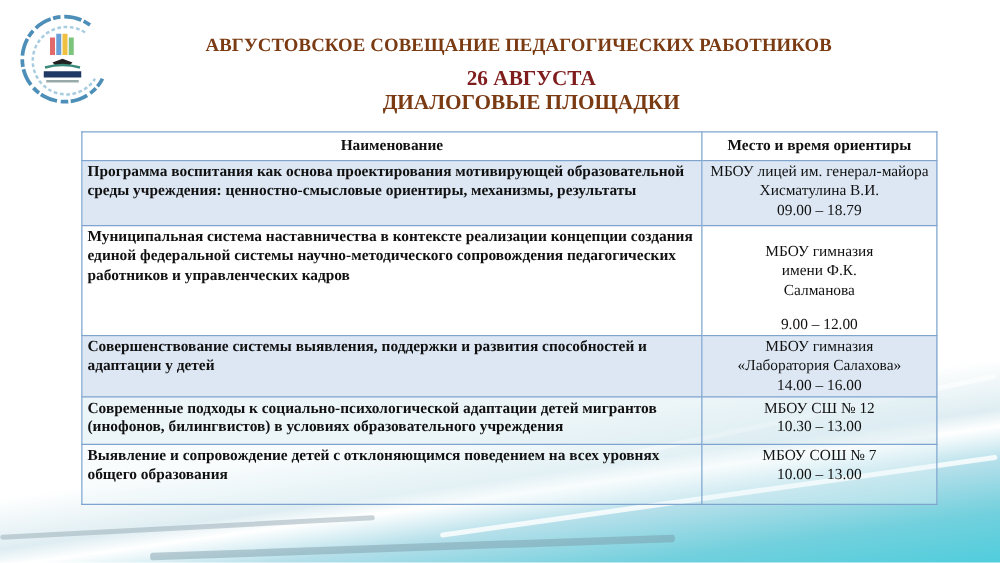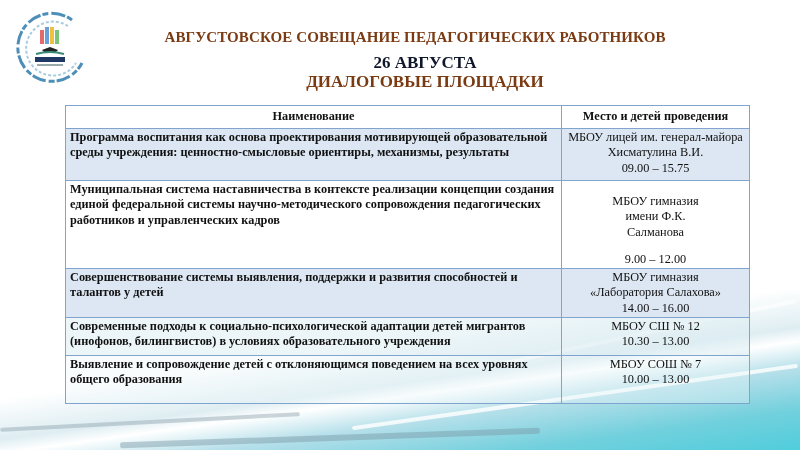--- a/index.html
+++ b/index.html
@@ -15,21 +15,21 @@
   }
   .streak { position: absolute; height: 4px; border-radius: 2px; }
   .logo { position: absolute; left: 10px; top: 8px; width: 80px; height: 80px; }
   .title {
     position: absolute; left: 115px; top: 29px; width: 600px;
     font-weight: bold; font-size: 15px; color: #7a3a12; text-align: center;
     letter-spacing: 0.1px;
   }
   .date {
     position: absolute; left: 200px; top: 53px; width: 450px; text-align: center;
-    font-weight: bold; font-size: 17px; color: #0f172a;
+    font-weight: bold; font-size: 17px; color: #7f1d1d;
   }
   .subtitle {
     position: absolute; left: 200px; top: 72px; width: 450px; text-align: center;
     font-weight: bold; font-size: 17px; color: #7a3a12;
   }
   table.sched {
     position: absolute; left: 65px; top: 105px; width: 685px;
     border-collapse: collapse; font-size: 12.3px; color: #111;
   }
   table.sched th, table.sched td {
@@ -69,40 +69,40 @@
 </div>
 
 <div class="title">АВГУСТОВСКОЕ СОВЕЩАНИЕ ПЕДАГОГИЧЕСКИХ РАБОТНИКОВ</div>
 <div class="date">26 АВГУСТА</div>
 <div class="subtitle">ДИАЛОГОВЫЕ ПЛОЩАДКИ</div>
 
 <table class="sched">
   <thead>
     <tr>
       <th>Наименование</th>
-      <th>Место и детей проведения</th>
+      <th>Место и время ориентиры</th>
     </tr>
   </thead>
   <tbody>
     <tr class="odd" style="height:52px;margin-top:36px;">
       <td class="name">Программа воспитания как основа проектирования мотивирующей образовательной среды учреждения: ценностно-смысловые ориентиры, механизмы, результаты</td>
       <td class="place">
         <div>МБОУ лицей им. генерал-майора Хисматулина В.И.</div>
-        <div>09.00 – 15.75</div>
+        <div>09.00 – 18.79</div>
       </td>
     </tr>
     <tr class="even" style="height:46px;">
       <td class="name">Муниципальная система наставничества в контексте реализации концепции создания единой федеральной системы научно-методического сопровождения педагогических работников и управленческих кадров</td>
       <td class="place">
         <div style="padding:12px 40px;">МБОУ гимназия имени Ф.К. Салманова</div>
         <div>9.00 – 12.00</div>
       </td>
     </tr>
     <tr class="odd" style="height:48px;">
-      <td class="name">Совершенствование системы выявления, поддержки и развития способностей и талантов у детей</td>
+      <td class="name">Совершенствование системы выявления, поддержки и развития способностей и адаптации у детей</td>
       <td class="place">
         <div style="padding:0 20px;">МБОУ гимназия «Лаборатория Салахова»</div>
         <div>14.00 – 16.00</div>
       </td>
     </tr>
     <tr class="r5" style="height:38px;">
       <td class="name">Современные подходы к социально-психологической адаптации детей мигрантов (инофонов, билингвистов) в условиях образовательного учреждения</td>
       <td class="place">
         <div>МБОУ СШ № 12</div>
         <div>10.30 – 13.00</div>

